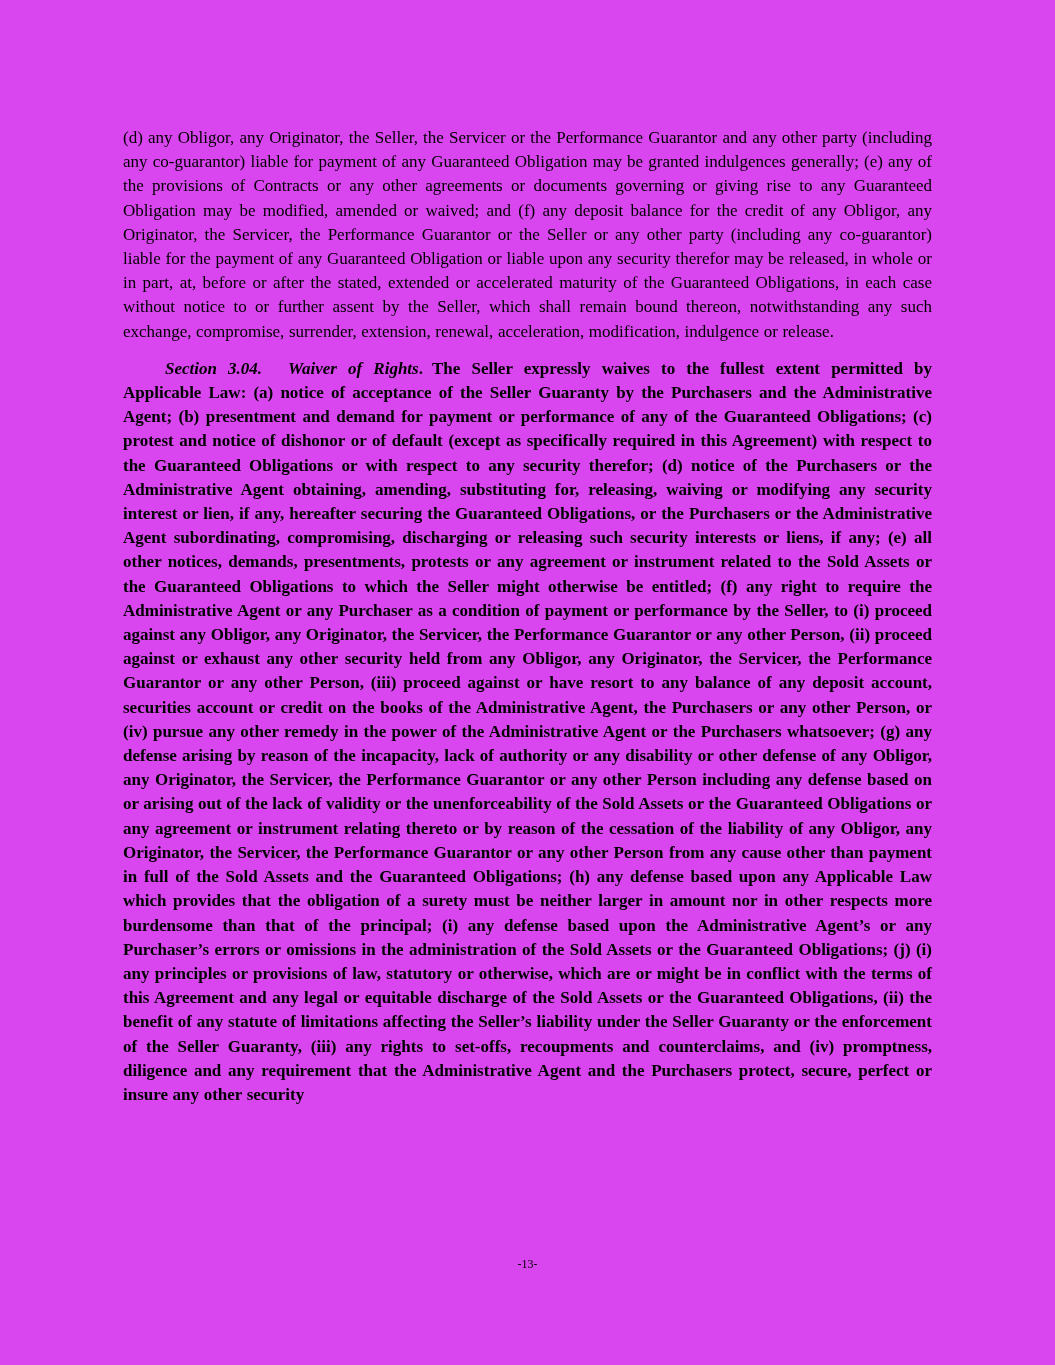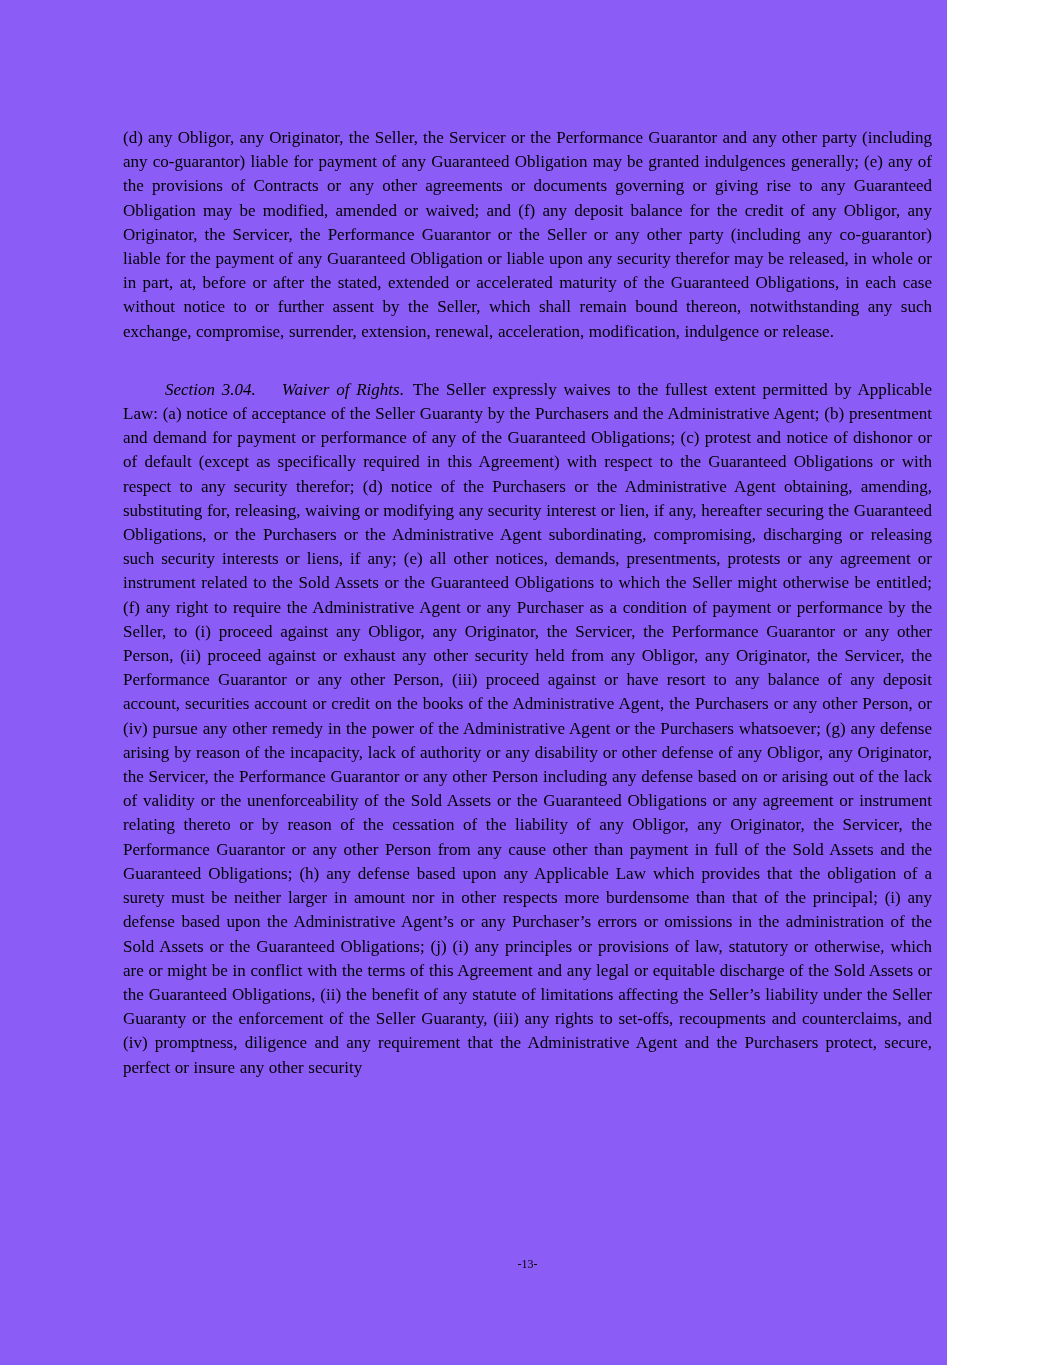--- a/index.html
+++ b/index.html
@@ -2,45 +2,46 @@
 <html><head>
 <meta charset="utf-8">
 <style>
   html, body {
     margin: 0;
     padding: 0;
     background: #ffffff;
   }
   .page {
     position: relative;
-    width: 947px;
+    width: 1055px;
     height: 1365px;
-    background: #8b5cf6;
+    background: #d946ef;
     overflow: hidden;
     font-family: "Liberation Serif", "DejaVu Serif", serif;
     color: #000000;
   }
   .content {
     position: absolute;
     top: 126px;
     left: 123px;
     width: 809px;
   }
   p.para {
     margin: 0;
     font-size: 17px;
     line-height: 24.2px;
     text-align: justify;
     hyphens: none;
     -webkit-hyphens: none;
     word-spacing: 0.02em;
   }
   p.section-para {
-    margin-top: 34px;
+    margin-top: 13px;
     text-indent: 42px;
+    font-weight: bold;
   }
   .tab-gap {
     display: inline-block;
     width: 26px;
   }
   .sentence-gap {
     display: inline-block;
     width: 9px;
   }
   .section-label, .section-title {

